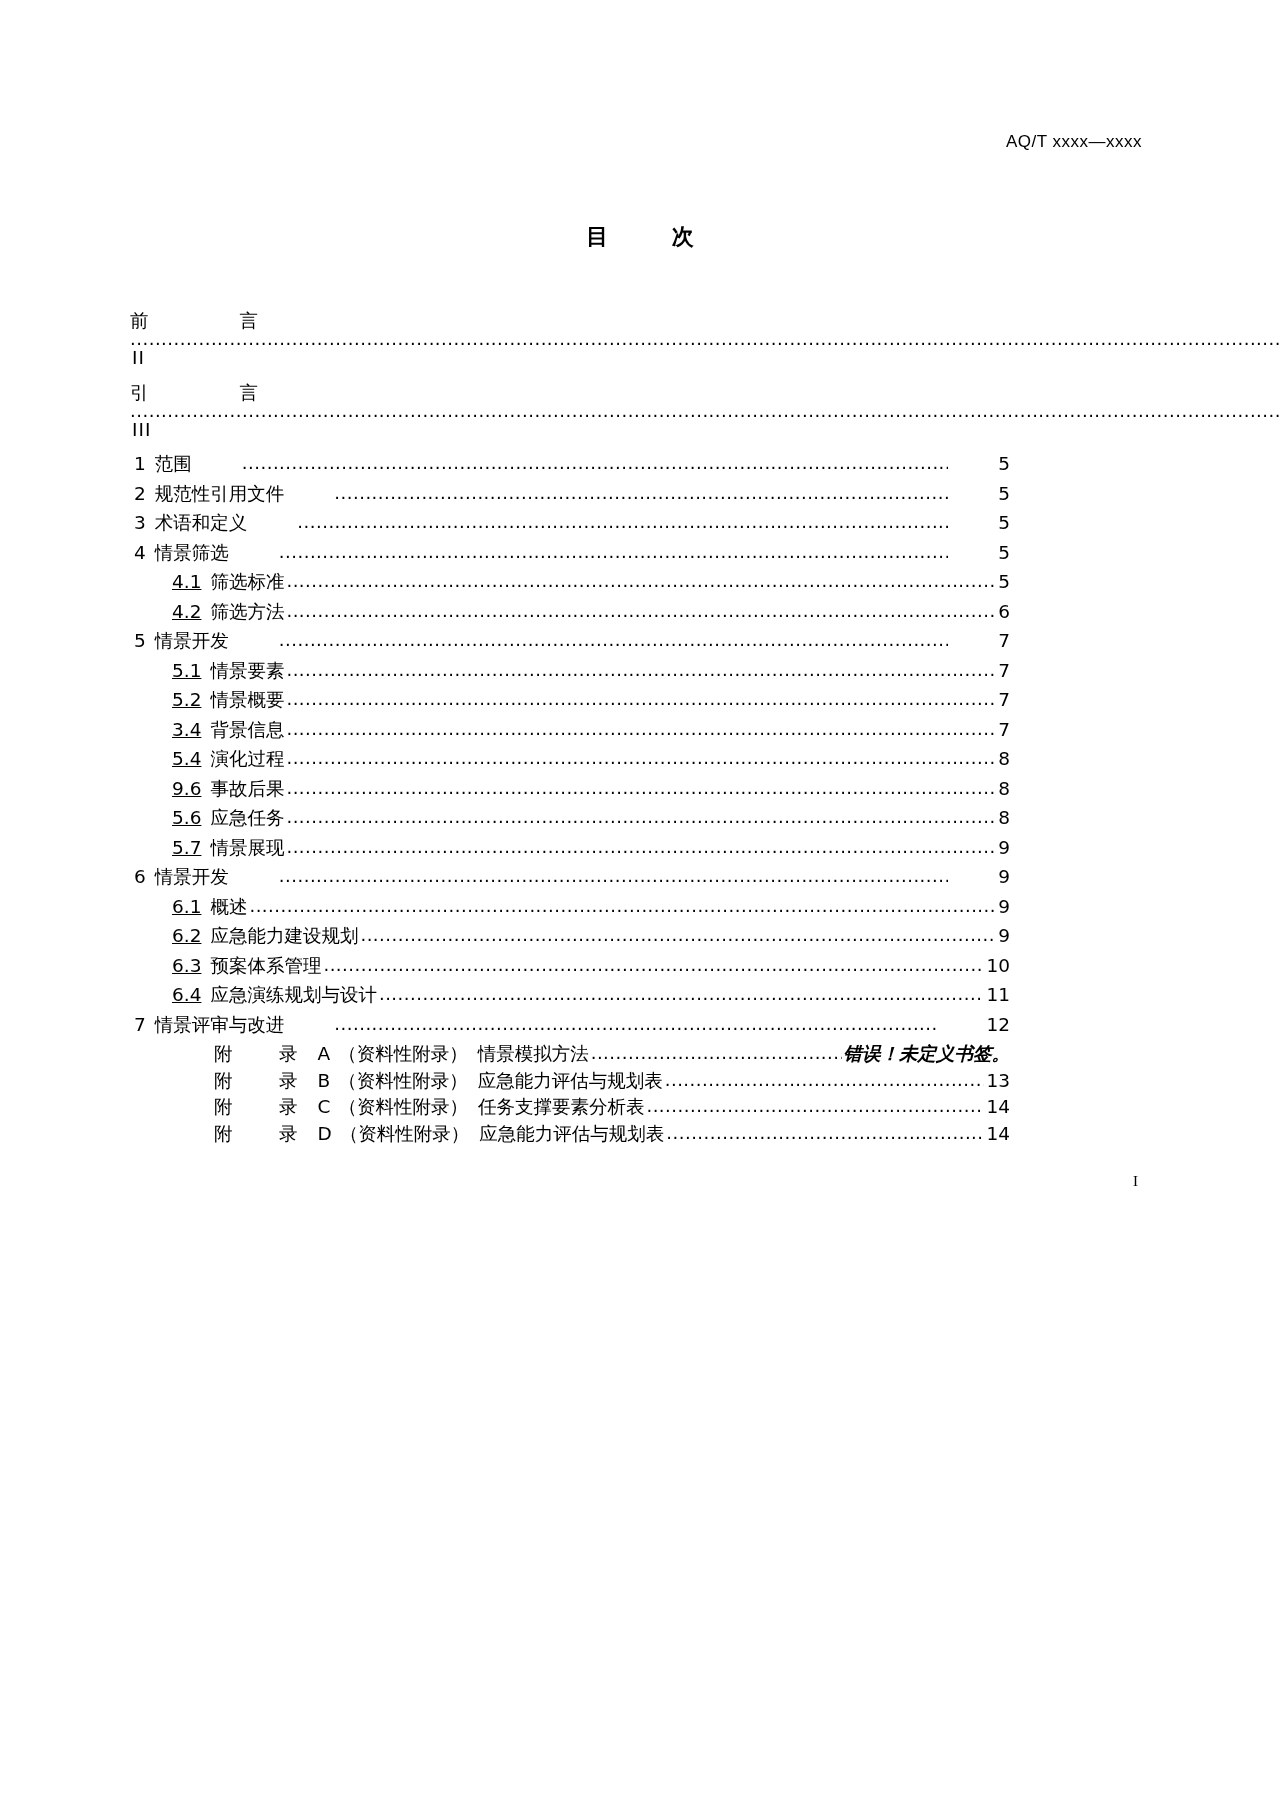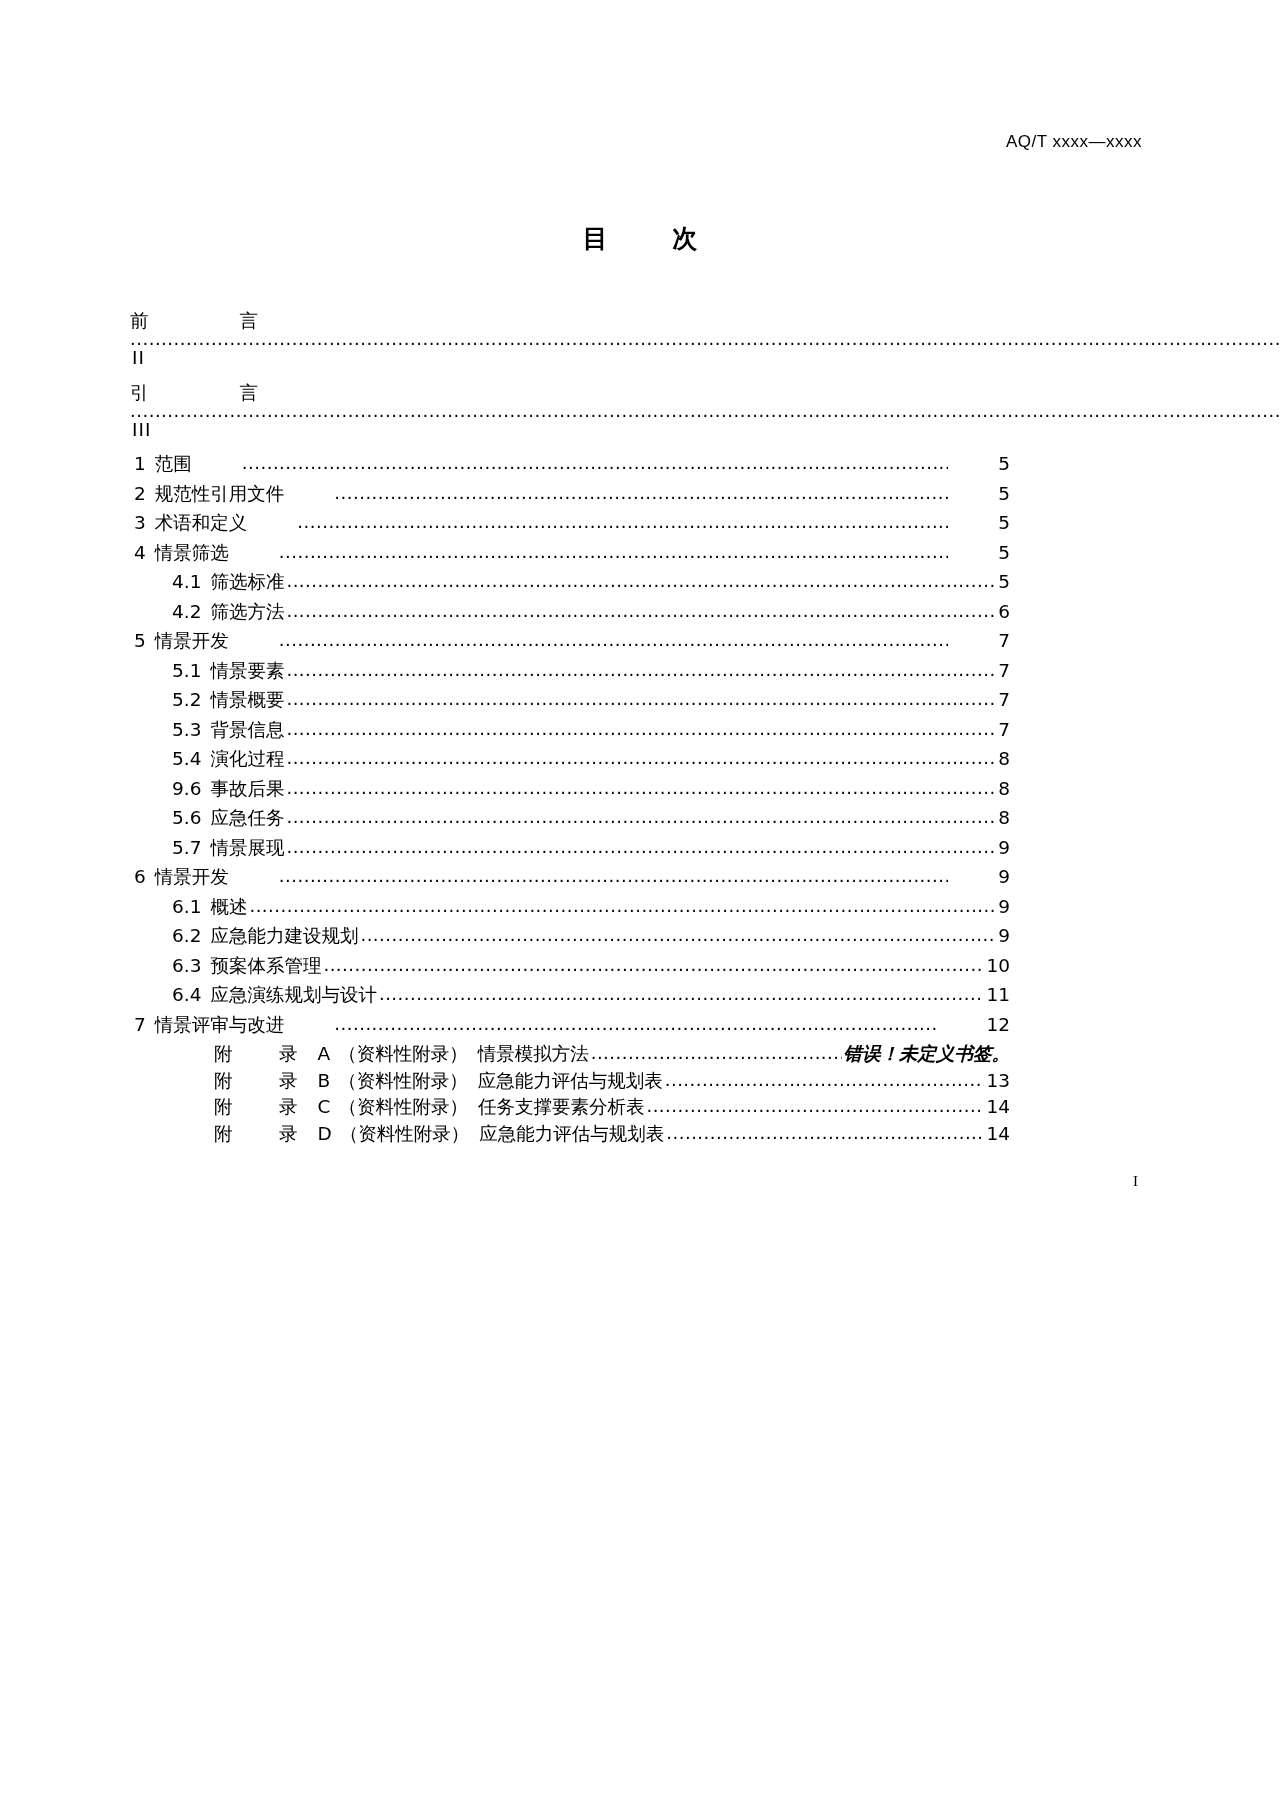--- a/index.html
+++ b/index.html
@@ -31,21 +31,21 @@
     white-space: nowrap;
   }
   .doc-title {
     position: absolute;
     top: 222px;
     left: 0;
     width: 1280px;
     text-align: center;
     font-family: "DejaVu Sans", sans-serif;
     font-weight: bold;
-    font-size: 25px;
+    font-size: 22px;
     letter-spacing: 28px;
     text-indent: 28px;
   }
   .toc {
     position: absolute;
     top: 312px;
     left: 130px;
     width: 880px;
   }
   .toc-row {
@@ -86,21 +86,21 @@
   .lvl-1 {
     margin-bottom: 11px;
     padding-left: 4px;
     gap: 48px;
   }
   .lvl-1 .label .num { padding-right: 9px; }
   .lvl-2 {
     margin-bottom: 11px;
     padding-left: 42px;
   }
-  .lvl-2 .label .num { padding-right: 9px; }
+  .lvl-2 .label .num { padding-right: 9px; text-decoration: underline; }
   .lvl-annex {
     margin-bottom: 8px;
     padding-left: 84px;
   }
   .lvl-annex .label .a1 { letter-spacing: 14px; }
   .lvl-annex .label .a2 { padding-left: 6px; padding-right: 8px; }
   .lvl-annex .label .a3 { padding-right: 10px; }
   .lvl-annex .label .a4 { }
   .bold-err {
     font-weight: bold;
@@ -174,21 +174,21 @@
         <span class="label"><span class="num">5.1</span><span class="txt">情景要素</span></span>
         <span class="dots">................................................................................................................................................................................................................................................................................................................................................................................................................</span>
         <span class="page-no">7</span>
       </div>
       <div class="toc-row lvl-2">
         <span class="label"><span class="num">5.2</span><span class="txt">情景概要</span></span>
         <span class="dots">................................................................................................................................................................................................................................................................................................................................................................................................................</span>
         <span class="page-no">7</span>
       </div>
       <div class="toc-row lvl-2">
-        <span class="label"><span class="num">5.3</span><span class="txt">背景信息</span></span>
+        <span class="label"><span class="num">3.4</span><span class="txt">背景信息</span></span>
         <span class="dots">................................................................................................................................................................................................................................................................................................................................................................................................................</span>
         <span class="page-no">7</span>
       </div>
       <div class="toc-row lvl-2">
         <span class="label"><span class="num">5.4</span><span class="txt">演化过程</span></span>
         <span class="dots">................................................................................................................................................................................................................................................................................................................................................................................................................</span>
         <span class="page-no">8</span>
       </div>
       <div class="toc-row lvl-2">
         <span class="label"><span class="num">9.6</span><span class="txt">事故后果</span></span>

